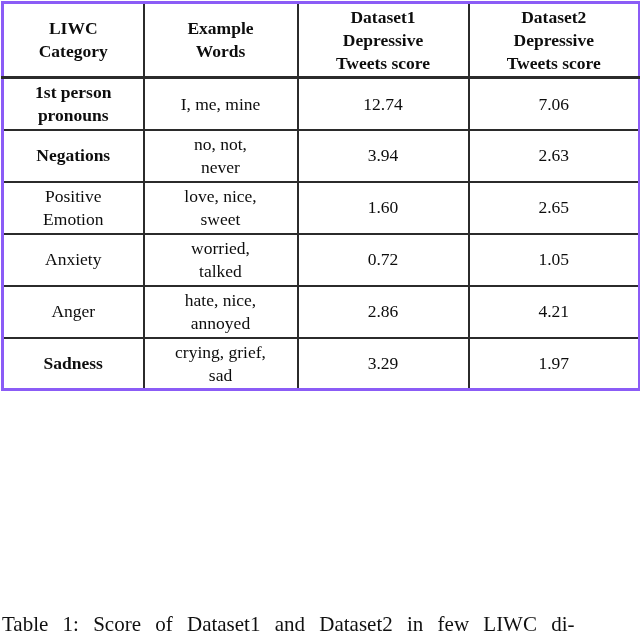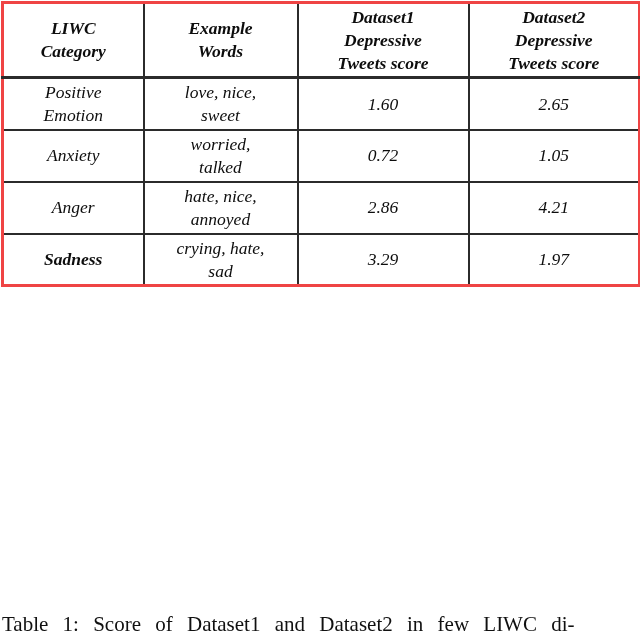--- a/index.html
+++ b/index.html
@@ -13,22 +13,21 @@
     color: #0d0d0d;
     position: relative;
   }
   .page { position: absolute; inset: 0; }
   table.liwc-table {
     position: absolute;
     left: 1px; top: 1px;
     width: 637px;
     border-collapse: collapse;
     table-layout: fixed;
-    border: 3px solid #ef4444;
-    font-style: italic;
+    border: 3px solid #8b5cf6;
   }
   col.c1 { width: 141px; }
   col.c2 { width: 154px; }
   col.c3 { width: 171px; }
   col.c4 { width: 171px; }
   th, td {
     border: 2px solid #2b2b2b;
     text-align: center;
     vertical-align: middle;
     white-space: pre-line;
@@ -73,20 +72,34 @@
         <th>Dataset1
 Depressive
 Tweets score</th>
         <th>Dataset2
 Depressive
 Tweets score</th>
       </tr>
     </thead>
     <tbody>
         <tr>
+    <td class="cat-cell bold">1st person
+pronouns</td>
+    <td class="ex-cell">I, me, mine</td>
+    <td class="d1-cell">12.74</td>
+    <td class="d2-cell">7.06</td>
+  </tr>
+        <tr>
+    <td class="cat-cell bold">Negations</td>
+    <td class="ex-cell">no, not,
+never</td>
+    <td class="d1-cell">3.94</td>
+    <td class="d2-cell">2.63</td>
+  </tr>
+        <tr>
     <td class="cat-cell">Positive
 Emotion</td>
     <td class="ex-cell">love, nice,
 sweet</td>
     <td class="d1-cell">1.60</td>
     <td class="d2-cell">2.65</td>
   </tr>
         <tr>
     <td class="cat-cell">Anxiety</td>
     <td class="ex-cell">worried,
@@ -96,21 +109,21 @@
   </tr>
         <tr>
     <td class="cat-cell">Anger</td>
     <td class="ex-cell">hate, nice,
 annoyed</td>
     <td class="d1-cell">2.86</td>
     <td class="d2-cell">4.21</td>
   </tr>
         <tr>
     <td class="cat-cell bold">Sadness</td>
-    <td class="ex-cell">crying, hate,
+    <td class="ex-cell">crying, grief,
 sad</td>
     <td class="d1-cell">3.29</td>
     <td class="d2-cell">1.97</td>
   </tr>
       </tbody>
   </table>
 
   <div class="caption">Table 1: Score of Dataset1 and Dataset2 in few LIWC di-</div>
 
 </div>

